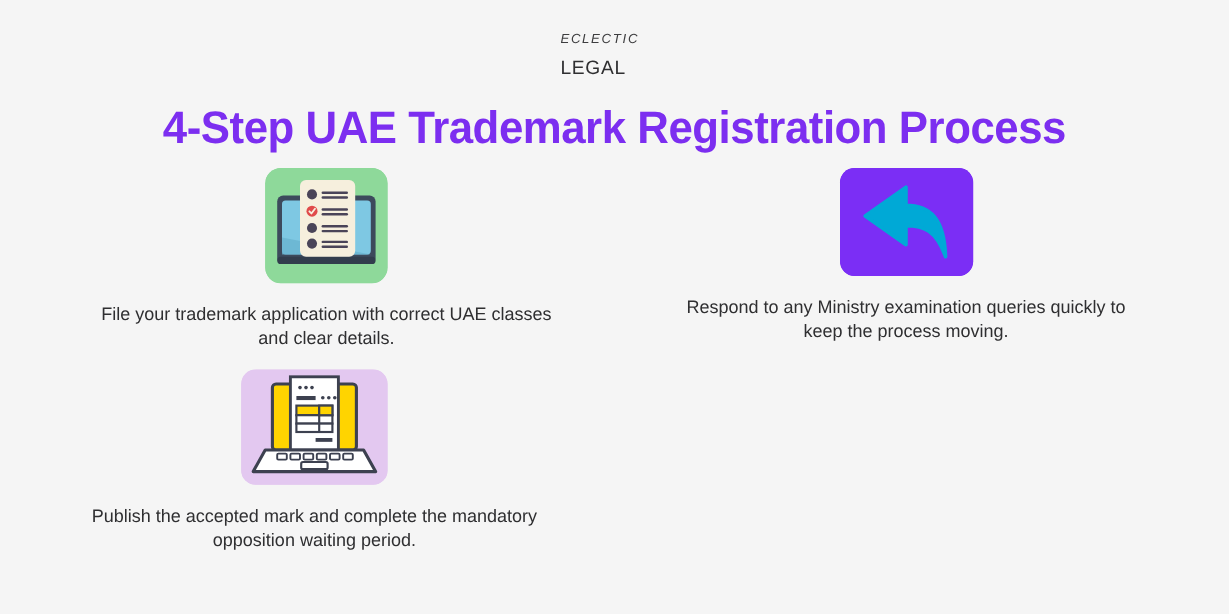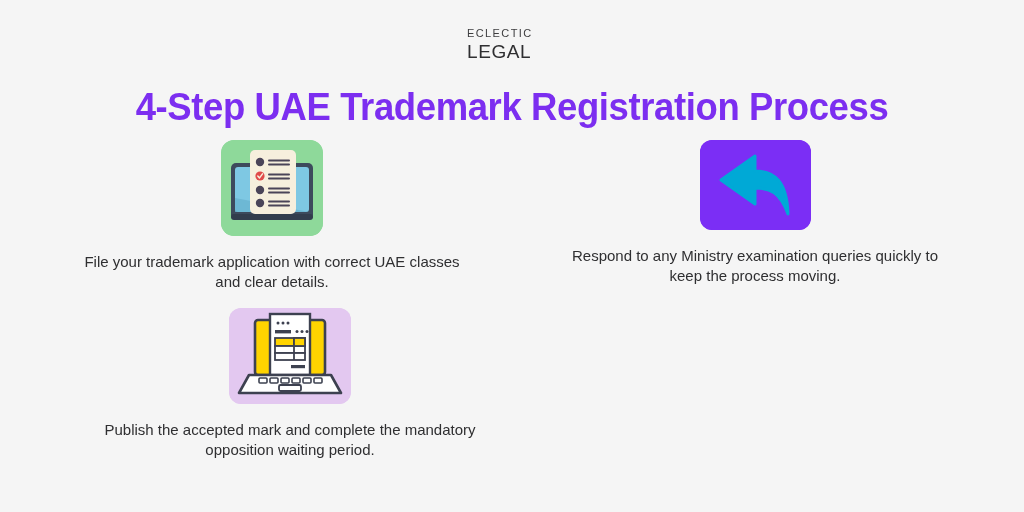--- a/index.html
+++ b/index.html
@@ -27,24 +27,25 @@
     top: 28px;
     line-height: 1;
     text-align: left;
   }
   .brand-top {
     font-size: 11px;
     letter-spacing: 1.4px;
     color: #3d3d3f;
     font-weight: 400;
     display: block;
-    margin-bottom: 3px;
+    margin-bottom: 11px;
+    font-style: italic;
   }
   .brand-bottom {
-    font-size: 19px;
+    font-size: 16px;
     letter-spacing: 0.6px;
     color: #2f2f31;
     font-weight: 400;
     display: block;
   }
 
   
   .title {
     position: absolute;
     left: 0;
@@ -63,21 +64,21 @@
   
   .step {
     position: absolute;
     width: 460px;
     display: flex;
     flex-direction: column;
     align-items: center;
   }
   .step-1 { left: 42px;  top: 140px; }
   .step-2 { left: 525px; top: 140px; }
-  .step-3 { left: 60px;  top: 308px; }
+  .step-3 { left: 32px;  top: 308px; }
   .step-4 { left: 525px; top: 308px; }
 
   .icon-wrap {
     display: block;
   }
   .caption {
     margin-top: 12px;
     width: 400px;
     text-align: center;
     font-size: 15px;

